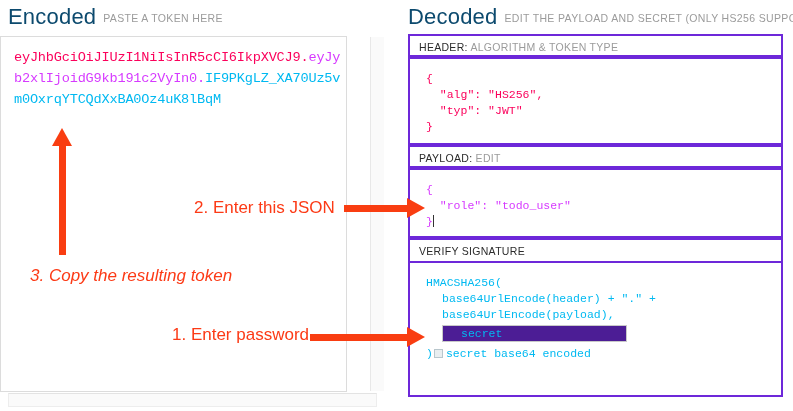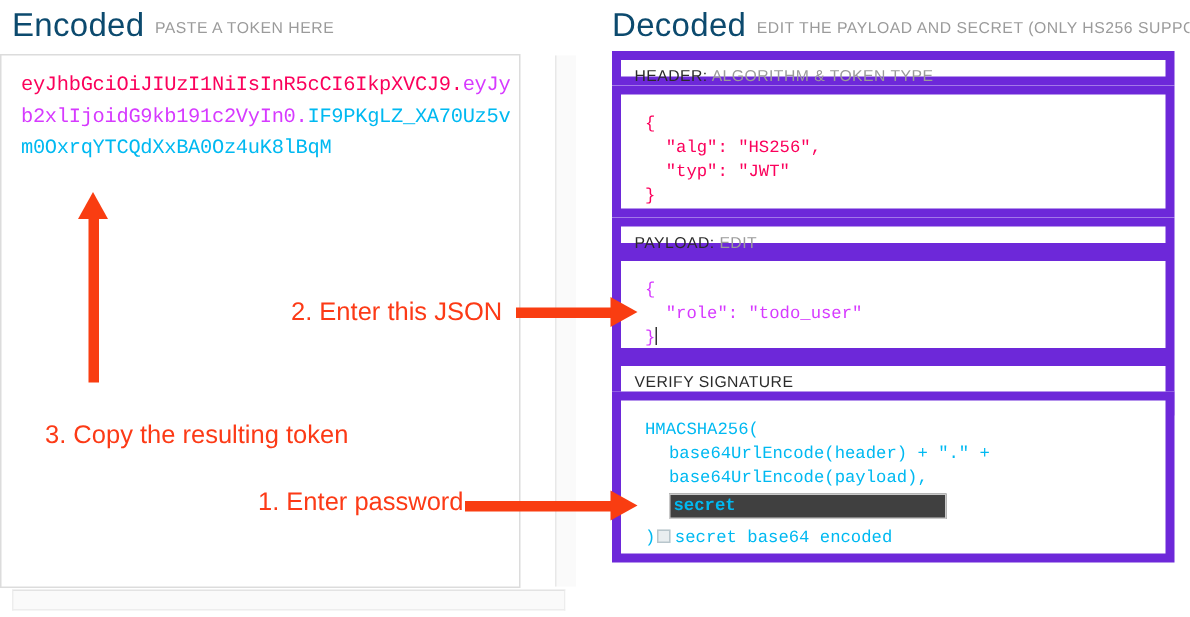--- a/index.html
+++ b/index.html
@@ -99,21 +99,21 @@
     height: 14px;
     background: #ffffff;
     box-sizing: border-box;
   }
 
   
   .dec-box {
     position: absolute;
     left: 408px;
     width: 375px;
-    border: 6px solid #6d28d9;
+    border: 2px solid #6d28d9;
     background: #ffffff;
     box-sizing: border-box;
   }
   .dec-label {
     height: 23px;
     line-height: 23px;
     padding-left: 9px;
     font-size: 10.5px;
     letter-spacing: 0.3px;
     color: #2b2b2b;
@@ -130,48 +130,47 @@
   }
   .body-header   { color: #fb015b; }
   .body-payload  { color: #d63aff; }
   .body-sig      { color: #00b9f1; }
 
   #box-header-label { top: 34px;  height: 23px; }
   #box-header-body  { top: 57px;  height: 88px; }
   #box-payload-label{ top: 145px; height: 23px; }
   #box-payload-body { top: 168px; height: 70px; }
   #box-verify-label { top: 238px; height: 39px; }
-  #box-verify-body  { top: 261px; height: 114px; }
+  #box-verify-body  { top: 261px; height: 136px; }
 
   
   .caret {
     display: inline-block;
     width: 1px;
     height: 12px;
     background: #333;
     vertical-align: -2px;
     margin-left: 0px;
   }
 
   
   #secret-input {
     display: inline-block;
     width: 185px;
     height: 17px;
     line-height: 17px;
     border: 1px solid #c9c9c9;
-    background: #404040;
+    background: #4c1d95;
     font-family: "Liberation Mono", "DejaVu Sans Mono", monospace;
     font-size: 11.5px;
     color: #00b9f1;
-    padding: 0 2px;
+    padding: 0 18px;
     box-sizing: border-box;
     vertical-align: middle;
     outline: none;
-    font-weight: bold;
   }
   #secret-checkbox {
     display: inline-block;
     width: 9px;
     height: 9px;
     border: 1px solid #b8c6cc;
     background: #e9eef0;
     vertical-align: -1px;
     margin: 0 3px 0 1px;
     box-sizing: border-box;
@@ -182,21 +181,21 @@
   
   .anno-text {
     position: absolute;
     color: #fc3a16;
     font-size: 17px;
     font-family: "Liberation Sans", sans-serif;
     white-space: nowrap;
   }
   #anno-1 { left: 172px; top: 325px; }
   #anno-2 { left: 194px; top: 198px; }
-  #anno-3 { left: 30px;  top: 280px; }
+  #anno-3 { left: 30px;  top: 266px; font-style: italic; }
 
   .arrow-h {
     position: absolute;
     height: 7px;
     background: #f93d11;
   }
   .arrow-h::after {
     content: "";
     position: absolute;
     right: -17px;

